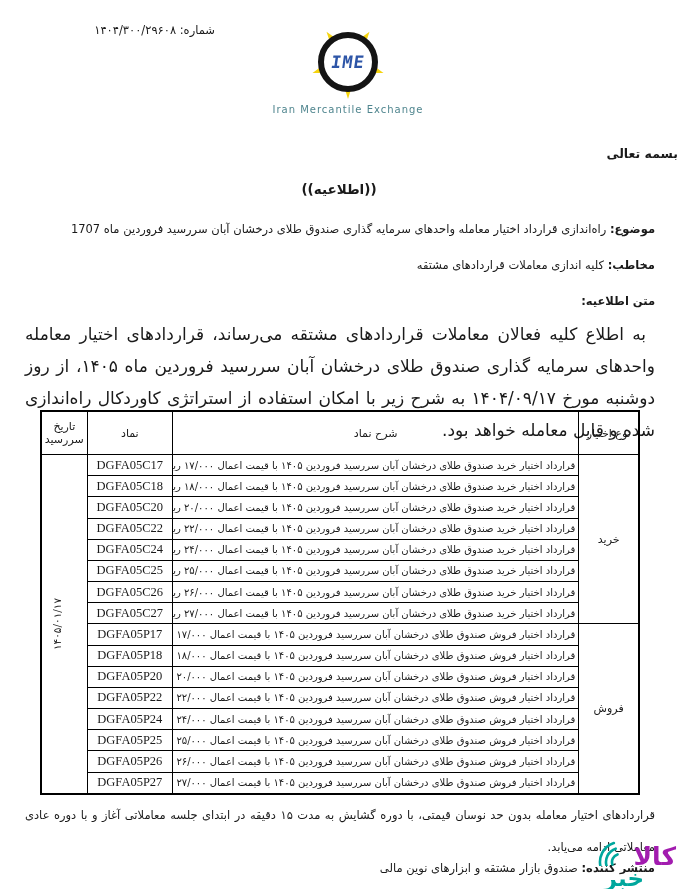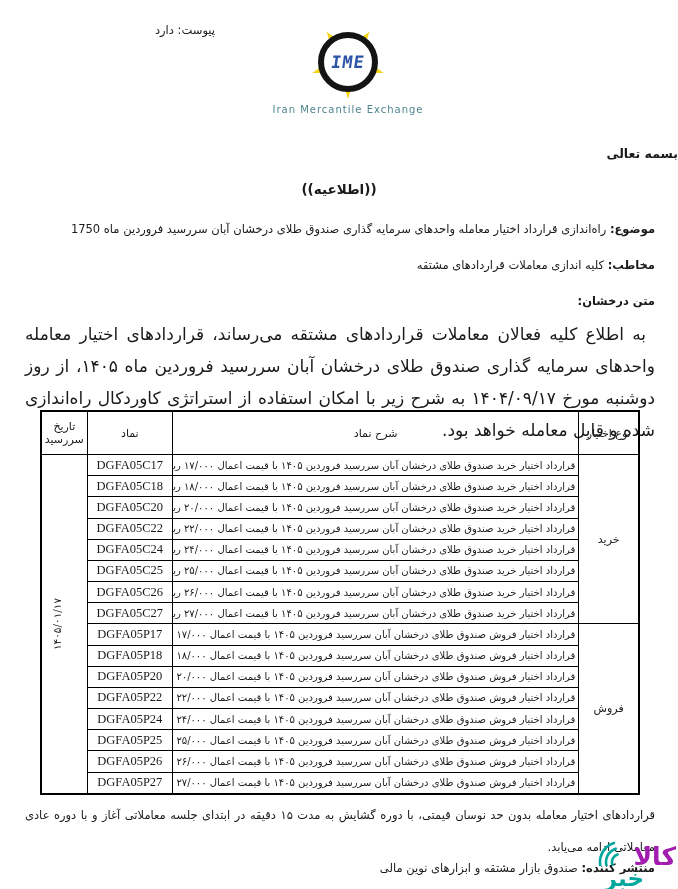--- a/index.html
+++ b/index.html
@@ -61,46 +61,46 @@
   
   .watermark{left:588px;top:836px;width:90px;height:53px;z-index:2;pointer-events:none;}
   .wm-arcs{position:absolute;left:2px;top:0;}
   .wm-l1{position:absolute;right:2px;top:8px;color:#a21caf;font-weight:bold;font-size:25px;line-height:25px;}
   .wm-l2{position:absolute;right:34px;top:31px;color:#00a79d;font-weight:bold;font-size:23px;line-height:23px;}
 </style>
 </head>
 <body>
 
 <div class="abs meta-block">
-  <div><span class="lbl">پیوست:</span> <span>دارد</span></div>
+  <div><span class="lbl">شماره:</span> <span>۱۴۰۴/۳۰۰/۲۹۶۰۸</span></div>
 </div>
 
 <div class="abs logo-block">
   <div class="logo-mark">
     <div class="logo-star"></div>
     <div class="logo-ring">
       <span class="logo-monogram">IME</span>
     </div>
   </div>
   <div class="logo-en">Iran Mercantile Exchange</div>
 </div>
 
 <div class="abs bismillah">بسمه تعالی</div>
 <div class="abs notice-title">((اطلاعیه))</div>
 
 <div class="abs field-line subject-line">
   <b>موضوع:</b>
-  <span>راه‌اندازی قرارداد اختیار معامله واحدهای سرمایه گذاری صندوق طلای درخشان آبان سررسید فروردین ماه 1750</span>
+  <span>راه‌اندازی قرارداد اختیار معامله واحدهای سرمایه گذاری صندوق طلای درخشان آبان سررسید فروردین ماه 1707</span>
 </div>
 <div class="abs field-line audience-line">
   <b>مخاطب:</b>
   <span>کلیه اندازی معاملات قراردادهای مشتقه</span>
 </div>
 <div class="abs field-line bodylabel-line">
-  <b>متن درخشان:</b>
+  <b>متن اطلاعیه:</b>
 </div>
 
 <div class="abs body-par">به اطلاع کلیه فعالان معاملات قراردادهای مشتقه می‌رساند، قراردادهای اختیار معامله واحدهای سرمایه گذاری صندوق طلای درخشان آبان سررسید فروردین ماه ۱۴۰۵، از روز دوشنبه مورخ ۱۴۰۴/۰۹/۱۷ به شرح زیر با امکان استفاده از استراتژی کاوردکال راه‌اندازی شده و قابل معامله خواهد بود.</div>
 
 <table class="doc-table">
   <colgroup>
     <col class="col-type">
       <col class="col-desc">
       <col class="col-symbol">
       <col class="col-mat">

